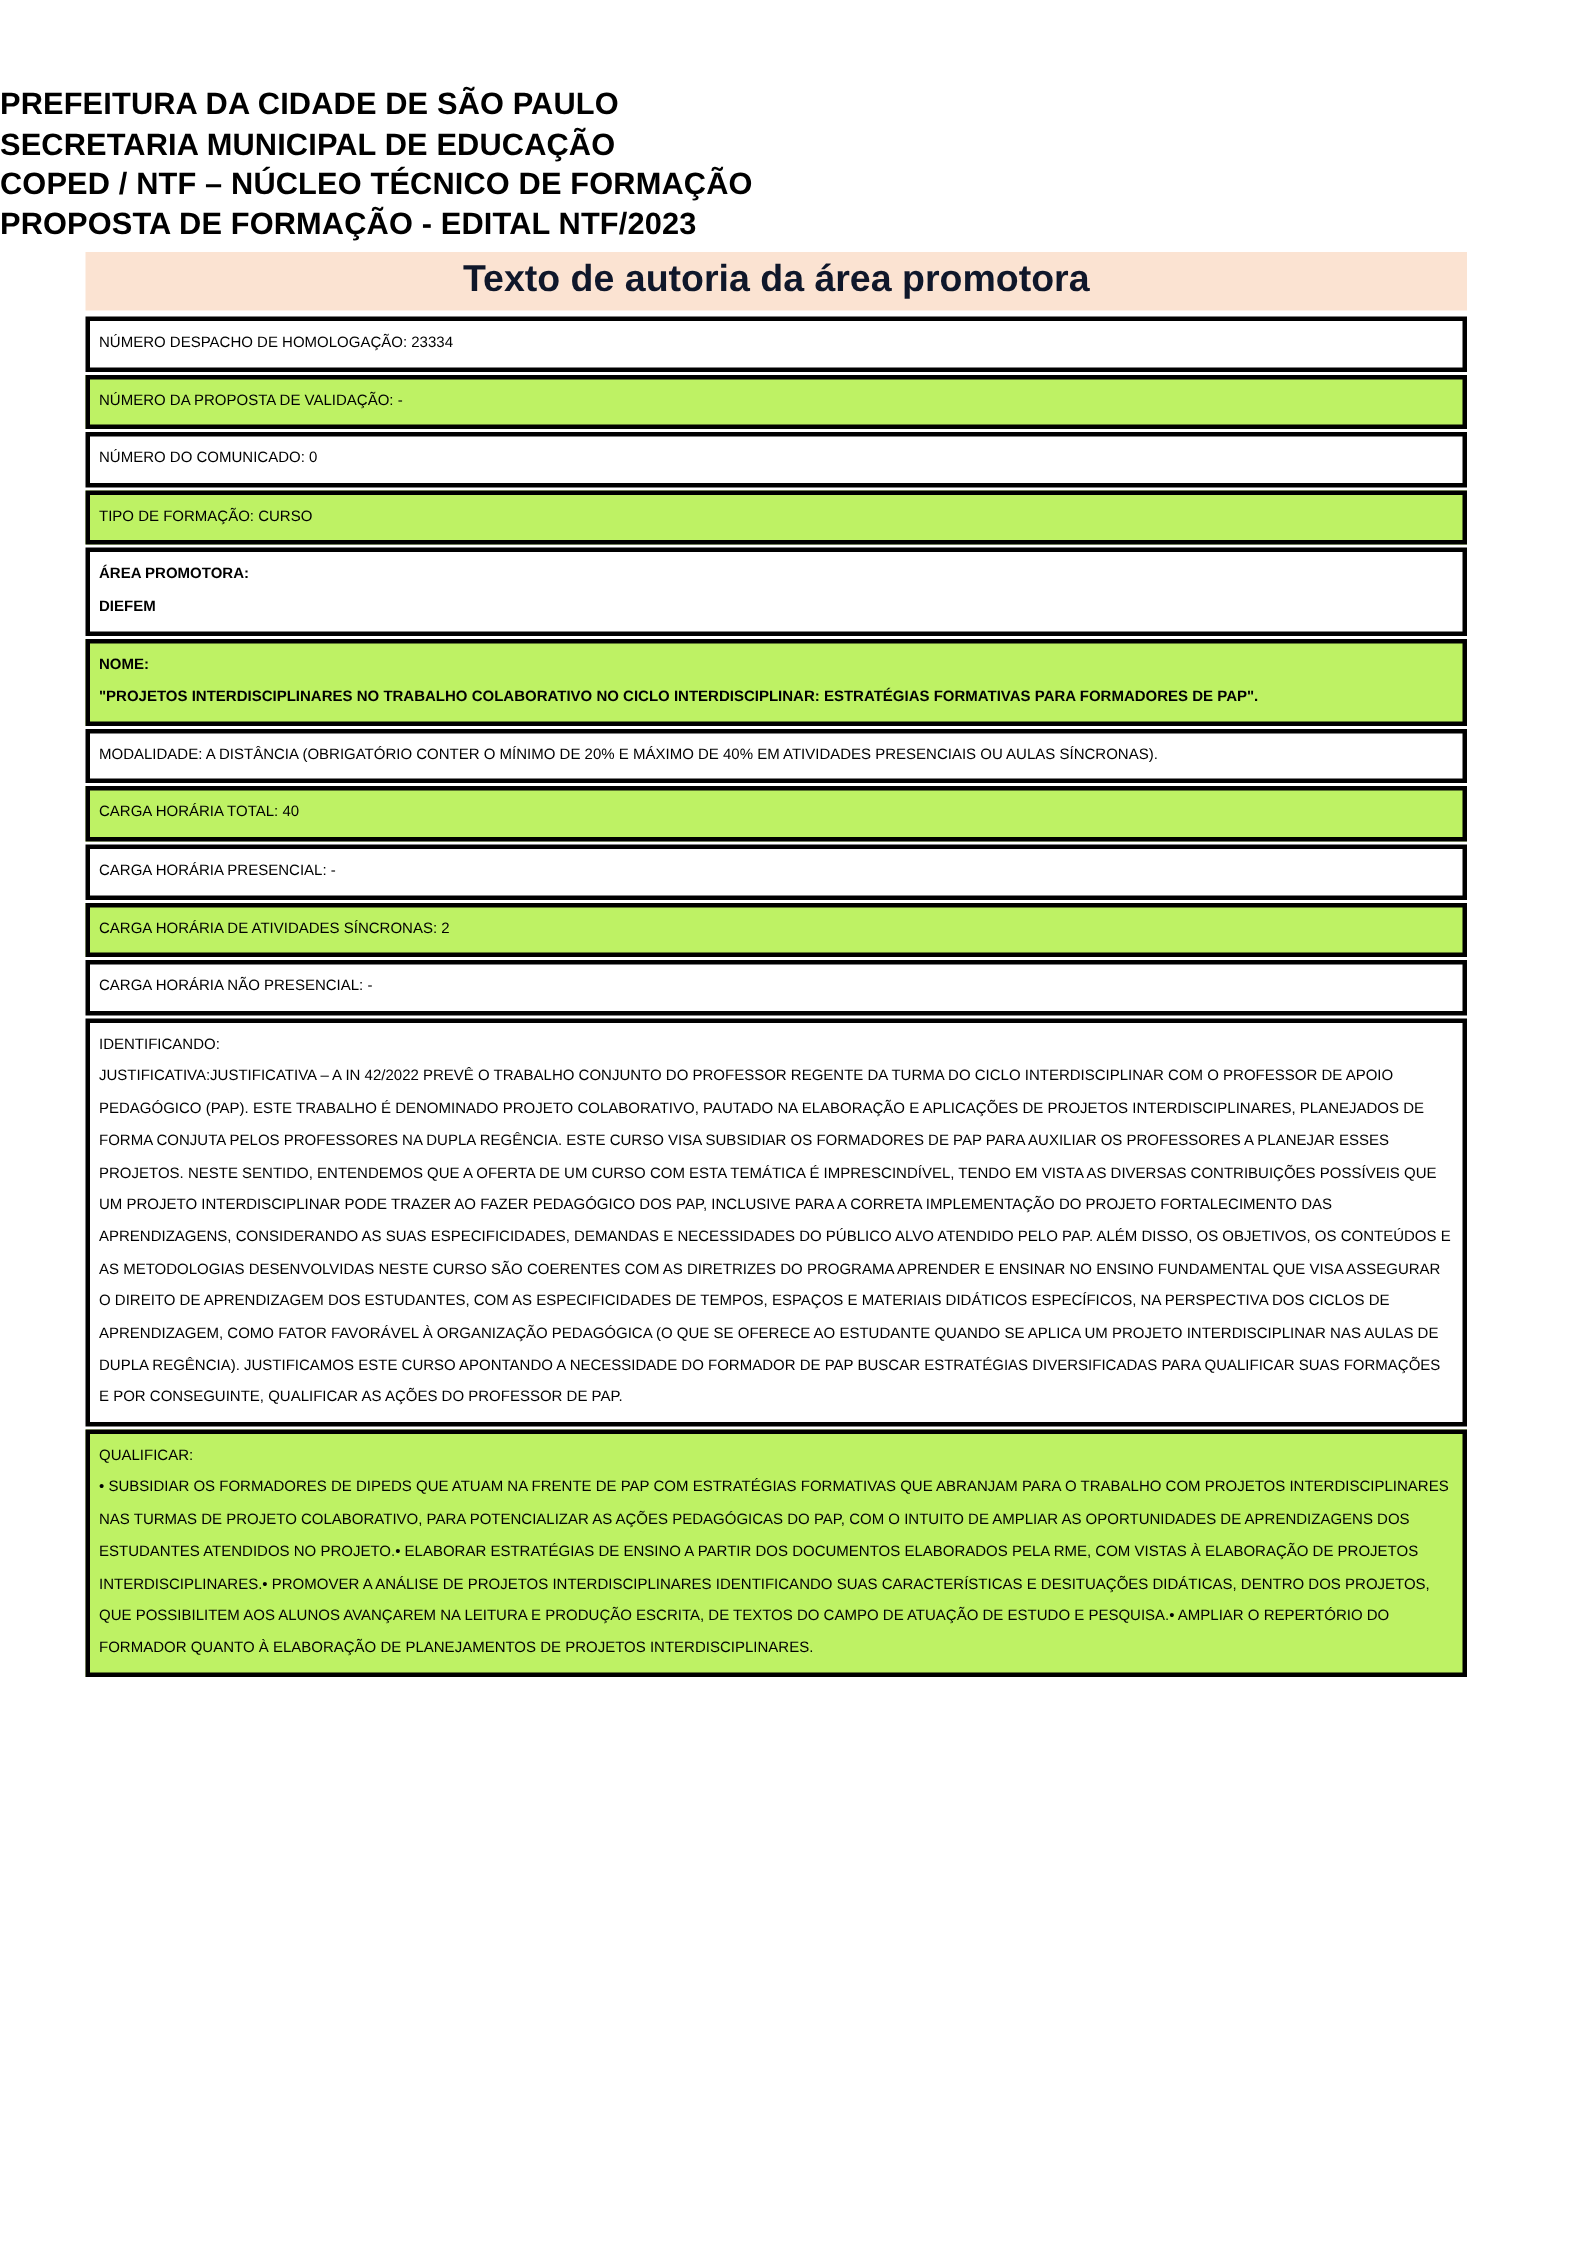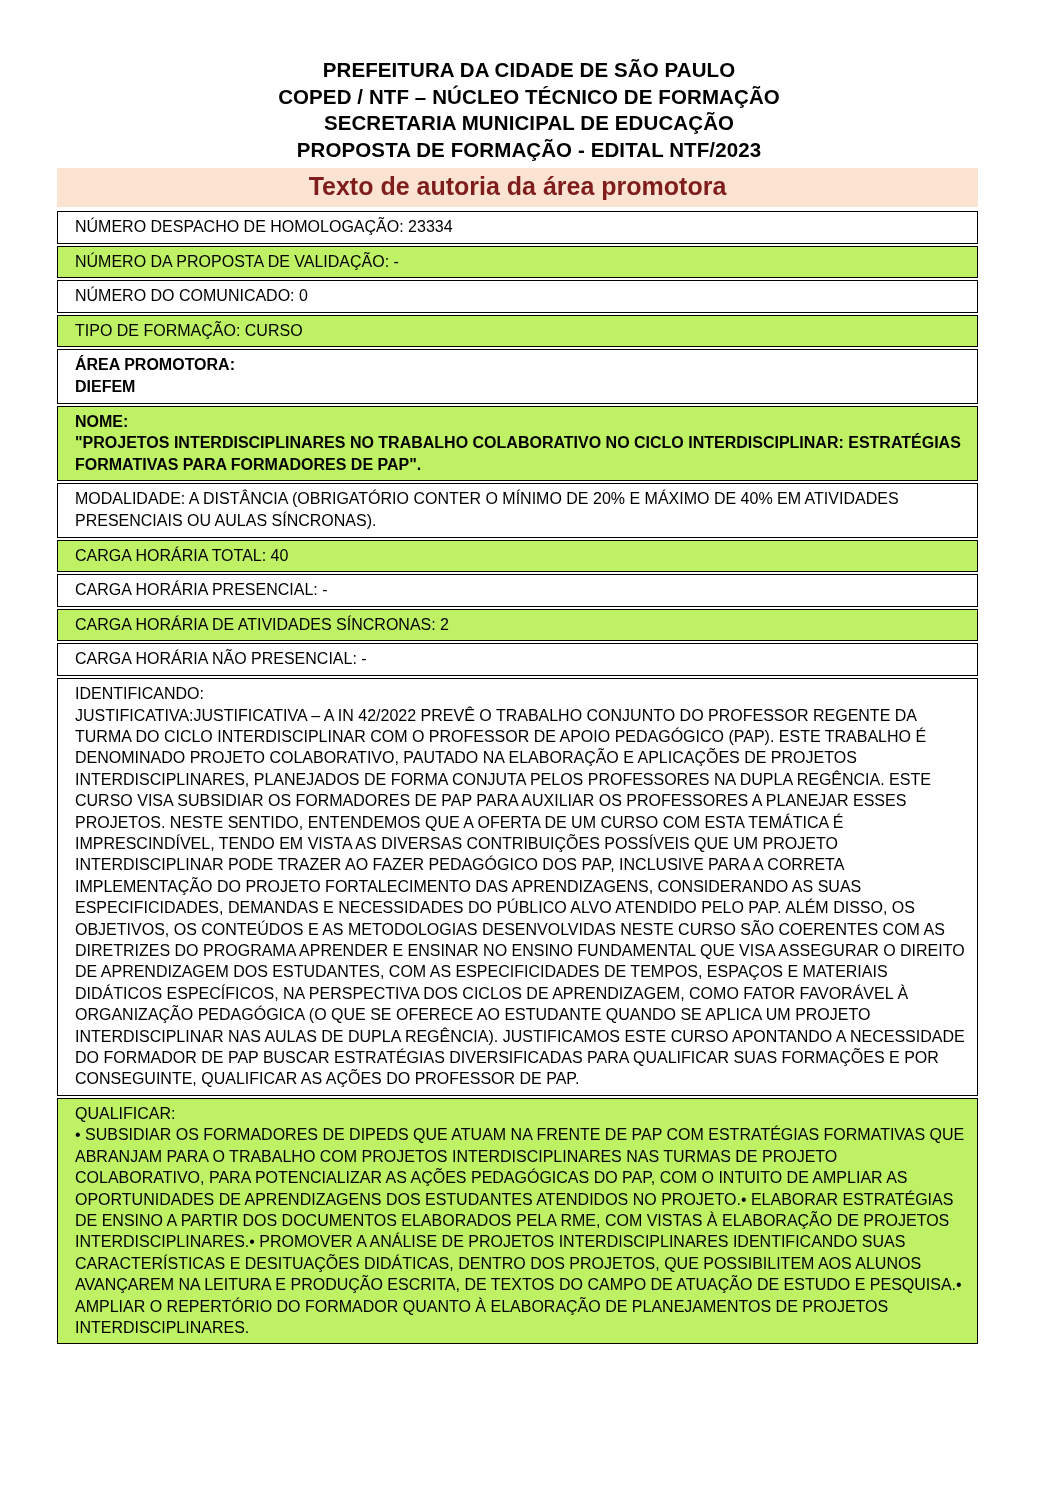--- a/index.html
+++ b/index.html
@@ -21,21 +21,20 @@
     width: 1058px;
     height: 1497px;
     box-sizing: border-box;
     background: #ffffff;
     overflow: hidden;
   }
 
   
   .doc-header {
     padding-top: 57px;
-    text-align: center;
   }
   .doc-header .hline {
     font-size: 20.5px;
     font-weight: bold;
     line-height: 26.5px;
     letter-spacing: 0.1px;
     color: #000000;
     white-space: nowrap;
   }
 
@@ -43,35 +42,35 @@
   .banner {
     margin: 5px 80px 0 57px;
     background: #FBE3D2;
     text-align: center;
     padding: 3px 0 6px 0;
   }
   .banner-text {
     font-size: 25px;
     font-weight: bold;
     line-height: 30px;
-    color: #7f1d1d;
+    color: #0f172a;
   }
 
   
   .form-table {
     margin: 2px 0 0 57px;
     width: 921px;
     border-collapse: separate;
     border-spacing: 0 2px;
     table-layout: fixed;
   }
   .form-table td {
-    border: 1px solid #000000;
-    padding: 4px 6px 5px 17px;
-    font-size: 16px;
+    border: 3px solid #000000;
+    padding: 4px 6px 5px 6px;
+    font-size: 10px;
     line-height: 21.6px;
     vertical-align: top;
     background: #ffffff;
   }
   .form-table tr.shaded td {
     background: #bef264;
   }
   .cell-line {
     display: block;
     white-space: normal;
@@ -88,22 +87,22 @@
     line-height: 21.4px;
   }
 </style>
 </head>
 <body>
 
 <div class="page">
 
   <div class="doc-header">
     <div class="hline">PREFEITURA DA CIDADE DE SÃO PAULO</div>
+    <div class="hline">SECRETARIA MUNICIPAL DE EDUCAÇÃO</div>
     <div class="hline">COPED / NTF – NÚCLEO TÉCNICO DE FORMAÇÃO</div>
-    <div class="hline">SECRETARIA MUNICIPAL DE EDUCAÇÃO</div>
     <div class="hline">PROPOSTA DE FORMAÇÃO - EDITAL NTF/2023</div>
   </div>
 
   <div class="banner">
     <span class="banner-text">Texto de autoria da área promotora</span>
   </div>
 
   <table class="form-table">
     <tbody>
 

